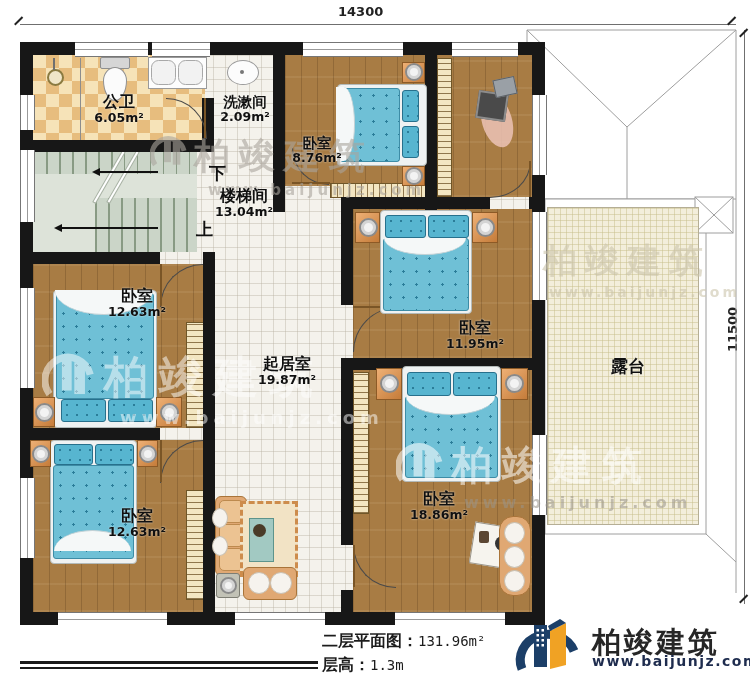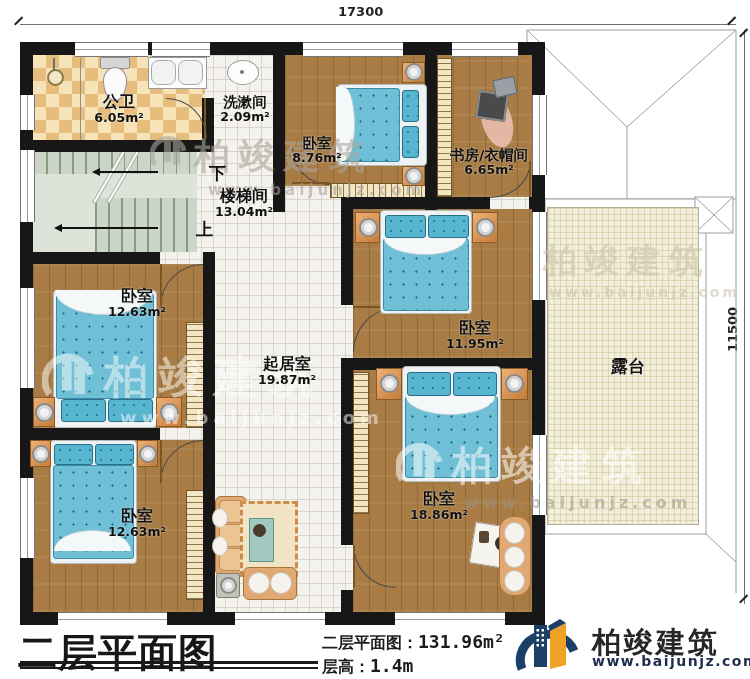--- a/index.html
+++ b/index.html
@@ -62,34 +62,34 @@
   .wm .t2{display:block;font-weight:bold;}
   
   .dimline{background:#6f6f6f;}
   .dimtick{width:11px;height:1.6px;background:#222;transform:rotate(-45deg);}
   .dimtxt{font-size:13px;font-weight:bold;color:#222;}
   
   #titlebar{position:absolute;left:0;top:625px;width:750px;height:54px;background:#fff;}
   .tb-title{font-size:39px;font-weight:bold;color:#171717;letter-spacing:1px;}
   .tb-scale{font-size:35px;color:#2c2c2c;}
   .tb-info{font-size:16px;color:#1c1c1c;font-weight:bold;}
-  .tb-info .val{font-weight:bold;font-size:18px;font-family:"DejaVu Sans Mono","Liberation Mono",monospace;margin-top:16px;}
+  .tb-info .val{font-weight:normal;font-size:14px;font-family:"DejaVu Sans Mono","Liberation Mono",monospace;margin-top:16px;}
   .brand-name{font-size:29px;font-weight:900;color:#262626;letter-spacing:3px;}
   .brand-url{font-size:14px;font-weight:bold;color:#1e2c4e;letter-spacing:1.5px;}
   .uline{background:#1a1a1a;}
 </style>
 </head>
 <body>
 
 <div id="canvas">
 
   <div class="abs dimline" style="left:20px;top:24px;width:716px;height:1px;"></div>
   <div class="abs dimtick" style="left:13px;top:20px;"></div>
   <div class="abs dimtick" style="left:726px;top:20px;"></div>
-  <div class="abs dimtxt" style="left:338px;top:4px;">17300</div>
+  <div class="abs dimtxt" style="left:338px;top:4px;">14300</div>
 
   <div class="abs dimline" style="left:744px;top:30px;width:1px;height:574px;"></div>
   <div class="abs dimtick" style="left:738px;top:32px;"></div>
   <div class="abs dimtick" style="left:738px;top:598px;"></div>
   <div class="abs dimtxt" style="left:710px;top:322px;transform:rotate(-90deg);transform-origin:center;">11500</div>
 
   <svg class="abs" width="750" height="625" style="left:0;top:0;" viewBox="0 0 750 625">
     <g stroke="#9e9e9e" stroke-width="1" fill="none">
       <path d="M527,30 H736 M527,30 V42 M736,30 V593"></path>
       <path d="M527,30 L627,127 M736,30 L627,127 M627,127 V199"></path>
@@ -310,24 +310,20 @@
       <span class="ar">6.05m²</span>
   </div>
   <div class="abs lbl lbl-sm" style="left:245px;top:95px;">
     <span class="nm">洗漱间</span>
       <span class="ar">2.09m²</span>
   </div>
   <div class="abs lbl lbl-sm" style="left:317px;top:136px;">
     <span class="nm">卧室</span>
       <span class="ar">8.76m²</span>
   </div>
-  <div class="abs lbl lbl-sm" style="left:489px;top:148px;">
-    <span class="nm">书房/衣帽间</span>
-      <span class="ar">6.65m²</span>
-  </div>
   <div class="abs lbl" style="left:244px;top:188px;">
     <span class="nm">楼梯间</span>
       <span class="ar">13.04m²</span>
   </div>
   <div class="abs stair-dir" style="left:209px;top:162px;">下</div>
   <div class="abs stair-dir" style="left:196px;top:218px;">上</div>
   <div class="abs lbl" style="left:137px;top:288px;">
     <span class="nm">卧室</span>
       <span class="ar">12.63m²</span>
   </div>
@@ -345,28 +341,27 @@
   </div>
   <div class="abs lbl" style="left:439px;top:491px;">
     <span class="nm">卧室</span>
       <span class="ar">18.86m²</span>
   </div>
   <div class="abs lbl" style="left:628px;top:358px;">
     <span class="nm" style="font-size:17px;">露台</span>
   </div>
 
   <div id="titlebar">
-    <div class="abs tb-title" style="left:18px;top:1px;">二层平面图</div>
     <div class="abs uline" style="left:20px;top:36px;width:298px;height:3px;"></div>
     <div class="abs uline" style="left:20px;top:42px;width:298px;height:2px;"></div>
     <div class="abs tb-info" style="left:322px;top:6px;">
       <span>二层平面图：</span><span class="val">131.96m²</span>
     </div>
     <div class="abs tb-info" style="left:322px;top:30px;">
-      <span>层高：</span><span class="val">1.4m</span>
+      <span>层高：</span><span class="val">1.3m</span>
     </div>
     <svg class="abs" style="left:508px;top:-8px;" width="80" height="62" viewBox="0 0 80 62">
       <path d="M14,52 A26,24 0 1 1 66,34" stroke="#1c3f68" stroke-width="9" fill="none"></path>
       <rect x="26" y="8" width="13" height="42" fill="#1c3f68"></rect>
       <rect x="28.5" y="12" width="2.5" height="2.5" fill="#fff"></rect>
         <rect x="33.5" y="12" width="2.5" height="2.5" fill="#fff"></rect>
       <rect x="28.5" y="17" width="2.5" height="2.5" fill="#fff"></rect>
         <rect x="33.5" y="17" width="2.5" height="2.5" fill="#fff"></rect>
       <rect x="28.5" y="22" width="2.5" height="2.5" fill="#fff"></rect>
         <rect x="33.5" y="22" width="2.5" height="2.5" fill="#fff"></rect>

